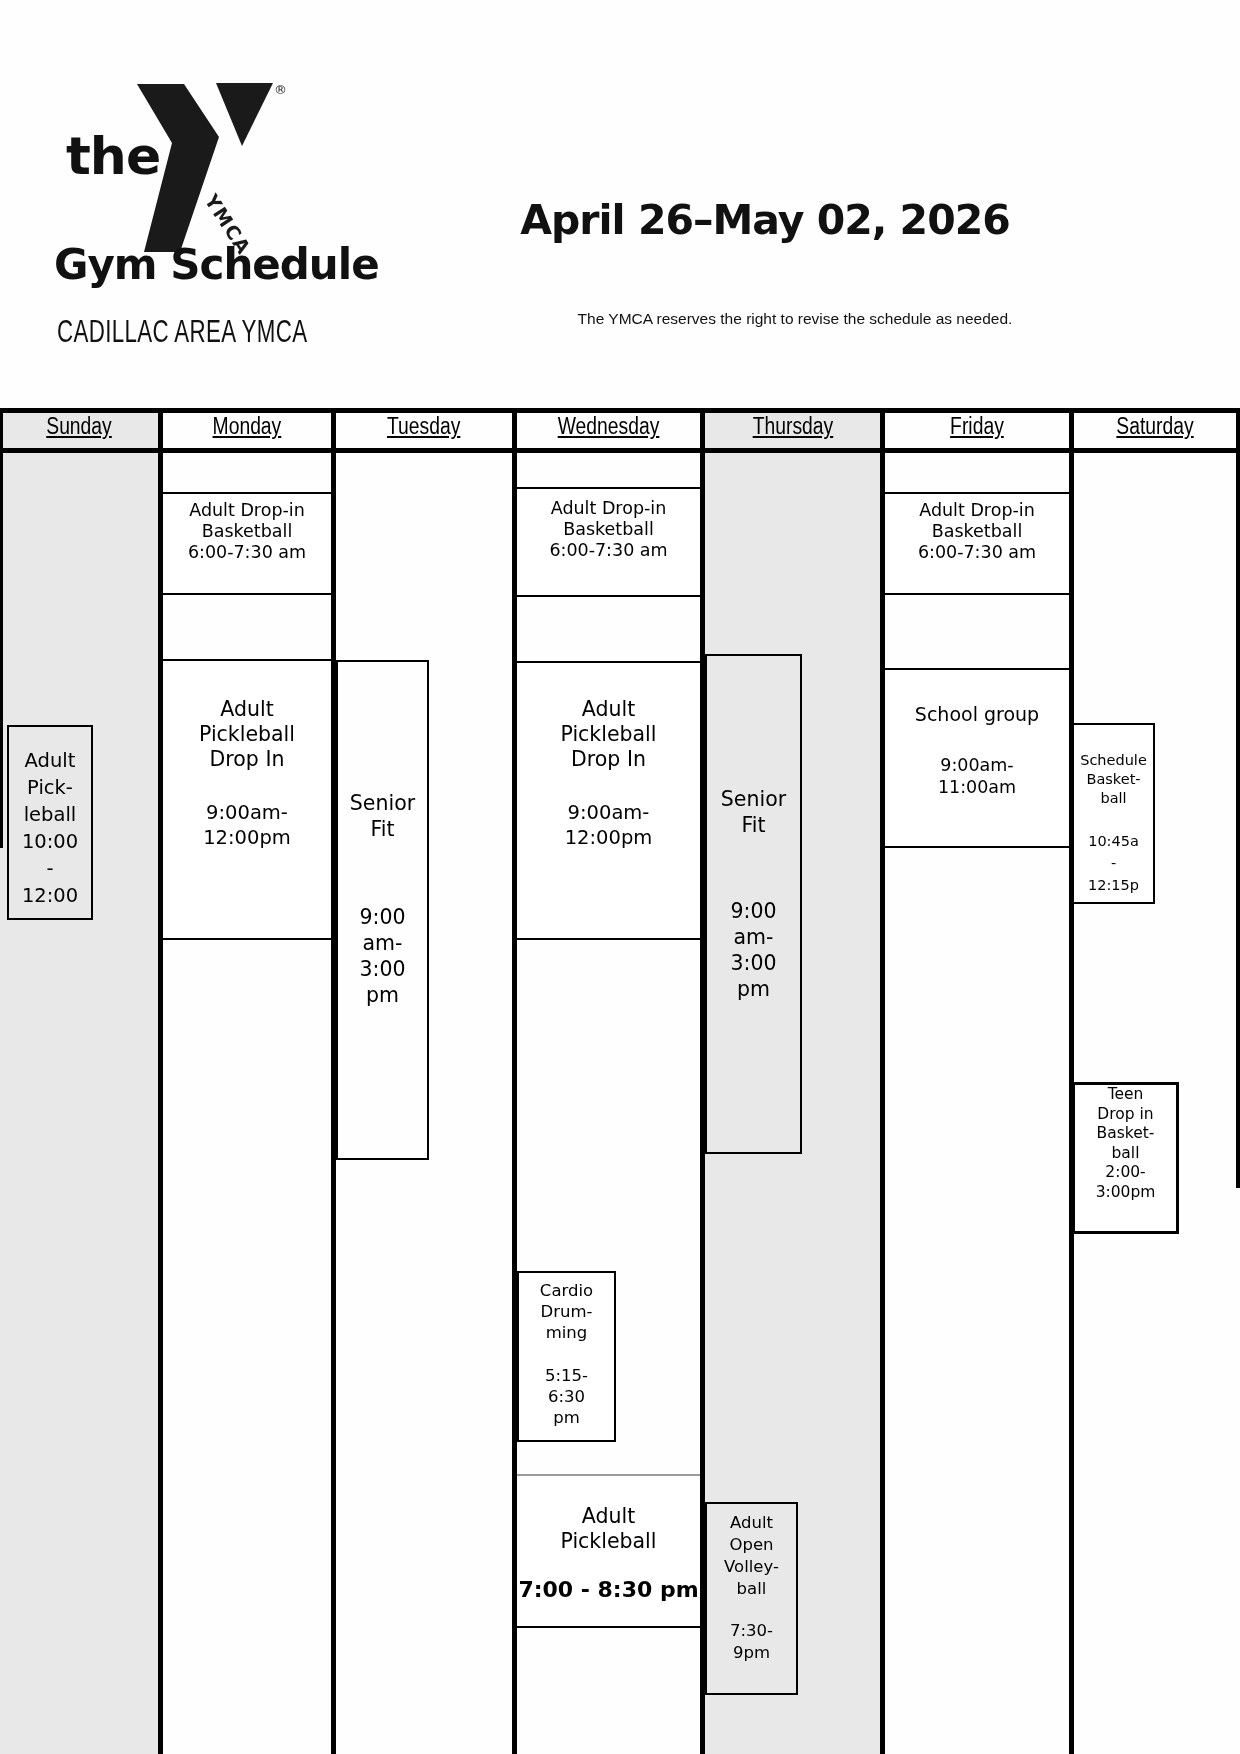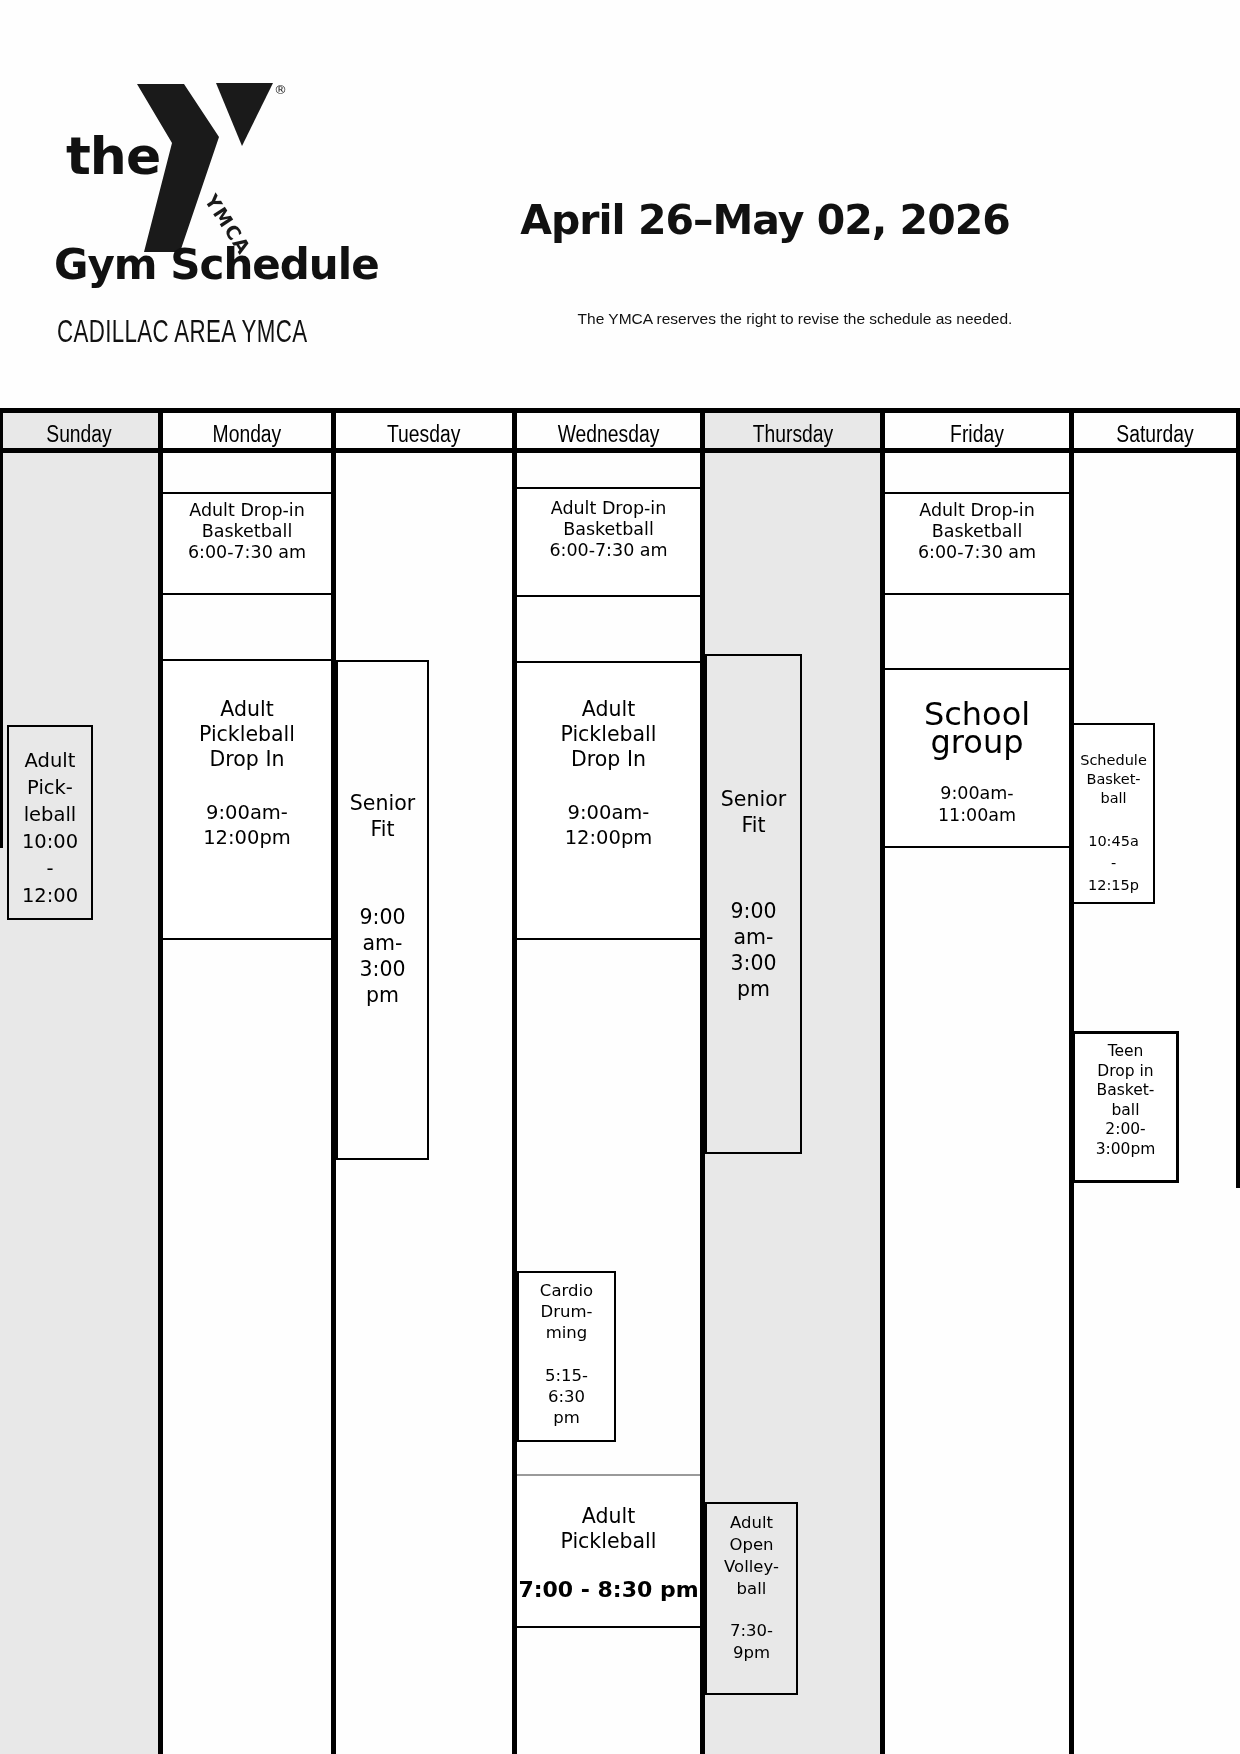--- a/index.html
+++ b/index.html
@@ -21,22 +21,22 @@
   .hline{position:absolute;left:0;width:1240px;height:5px;background:#000;}
   .hline-top{top:408px;} .hline-bot{top:448px;}
   .vline{position:absolute;top:408px;height:1346px;width:5px;background:#000;}
   .vl-1{left:158px;} .vl-2{left:331px;} .vl-3{left:512px;}
   .vl-4{left:700px;} .vl-5{left:880px;} .vl-6{left:1069px;}
   .vl-left{position:absolute;left:0;top:408px;width:3px;height:440px;background:#000;}
   .vl-right{position:absolute;left:1236px;top:408px;width:4px;height:780px;background:#000;}
   .colbg{position:absolute;top:453px;height:1301px;}
   .col-sun{left:0;width:158px;background:#e8e8e8;}
   .col-thu{left:705px;width:175px;background:#e8e8e8;}
-  .hcell{position:absolute;top:413px;height:42px;display:flex;align-items:center;justify-content:center;
-         font-family:"Liberation Sans",sans-serif;font-size:23px;color:#000;}
+  .hcell{position:absolute;top:413px;height:42px;display:flex;align-items:flex-start;justify-content:center;
+         font-family:"Liberation Sans",sans-serif;font-size:23px;color:#000;text-decoration:underline;}
   .hcell .hlabel{transform:scaleX(0.84);white-space:nowrap;}
   .hc-sun{left:0;width:158px;background:#e8e8e8;}
   .hc-mon{left:163px;width:168px;}
   .hc-tue{left:336px;width:176px;}
   .hc-wed{left:517px;width:183px;}
   .hc-thu{left:705px;width:175px;background:#e8e8e8;}
   .hc-fri{left:885px;width:184px;}
   .hc-sat{left:1074px;width:162px;}
   
   .ev{position:absolute;box-sizing:border-box;text-align:center;color:#000;
@@ -76,27 +76,27 @@
              font-size:20.5px;line-height:26px;padding-top:130px;}
   .ev-thu-sf .tm{margin-top:60px;}
   .ev-thu-vb{left:705px;top:1502px;width:93px;height:193px;border:2px solid #000;
              font-size:16.5px;line-height:22px;padding-top:8px;}
   .ev-thu-vb .tm{margin-top:20px;}
   .ev-fri-bb{left:885px;top:492px;width:184px;height:103px;background:#fff;
              border-top:2px solid #000;border-bottom:2px solid #000;
              font-size:17.5px;line-height:21px;padding-top:6px;}
   .ev-fri-sg{left:885px;top:668px;width:184px;height:180px;background:#fff;
              border-top:2px solid #000;border-bottom:2px solid #000;padding-top:30px;}
-  .ev-fri-sg .t{font-size:32px;line-height:28px;}
+  .ev-fri-sg .t{font-size:19px;line-height:28px;}
   .ev-fri-sg .tm{margin-top:26px;font-size:17.5px;line-height:22px;}
   .ev-sat-rk{left:1072px;top:723px;width:83px;height:181px;background:#fff;border:2px solid #000;
              font-size:14.5px;line-height:19px;padding-top:26px;}
   .ev-sat-rk .tm{margin-top:22px;line-height:22px;}
-  .ev-sat-teen{left:1072px;top:1031px;width:107px;height:152px;background:#fff;border:3px solid #000;
-               font-size:15.5px;line-height:19.5px;padding-top:8px;}
+  .ev-sat-teen{left:1072px;top:1082px;width:107px;height:152px;background:#fff;border:3px solid #000;
+               font-size:15.5px;line-height:19.5px;}
 </style>
 </head>
 <body>
 
 <div class="sheet">
 
   <div class="logo-the">the</div>
   <svg class="logo-svg" width="170" height="180" viewBox="0 0 170 180">
     <polygon points="21,4 68,4 103,57 64,172 28,172 56,63" fill="#1a1a1a"></polygon>
     <polygon points="100,3 157,3 126,66" fill="#1a1a1a"></polygon>

